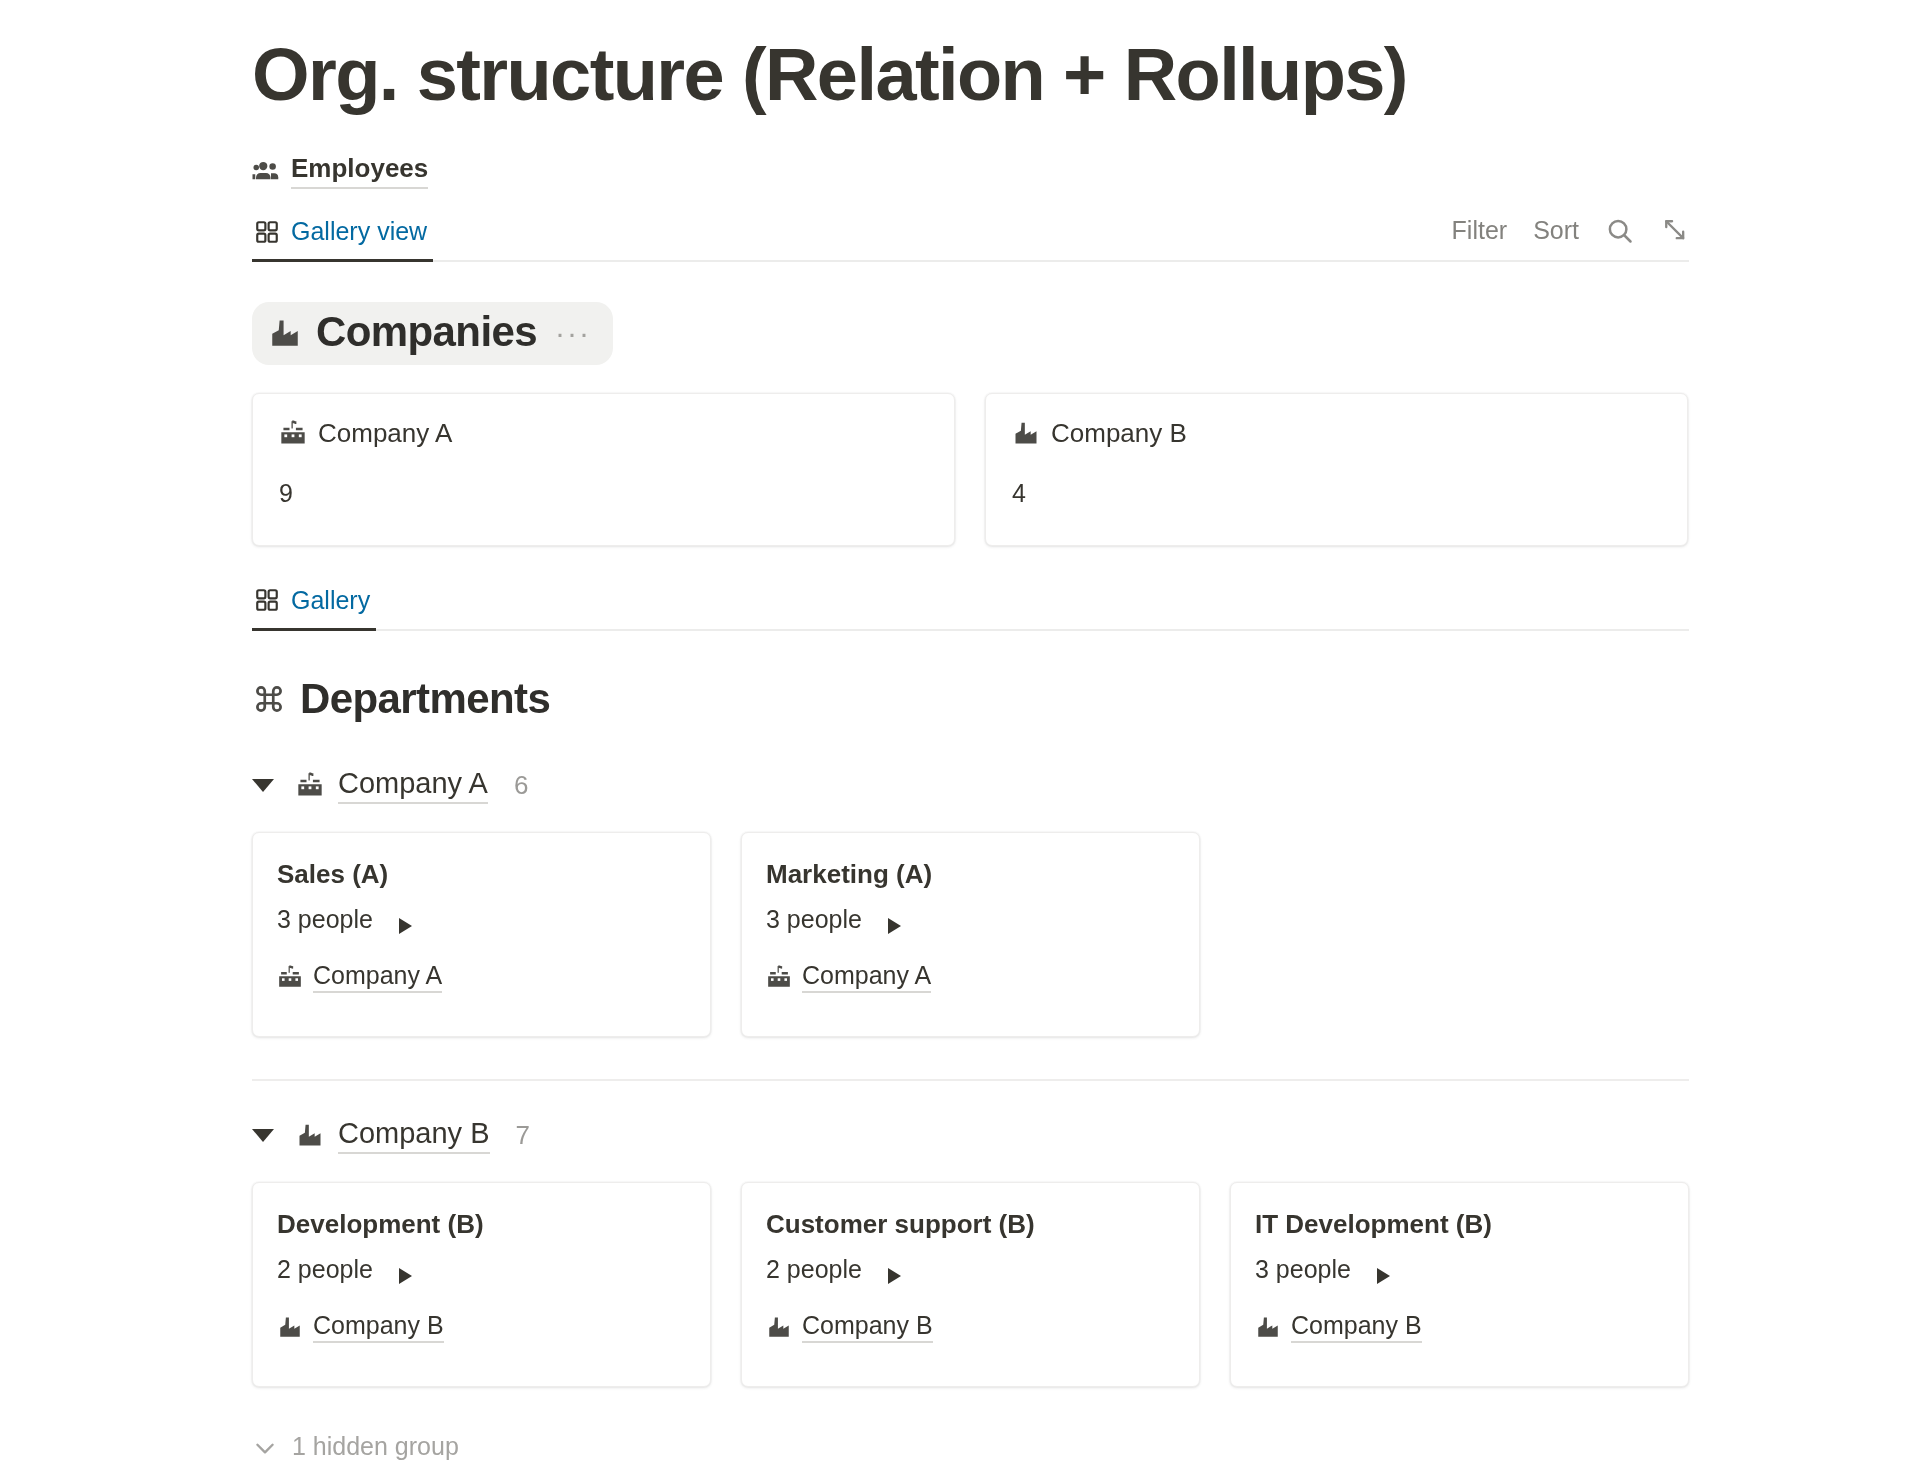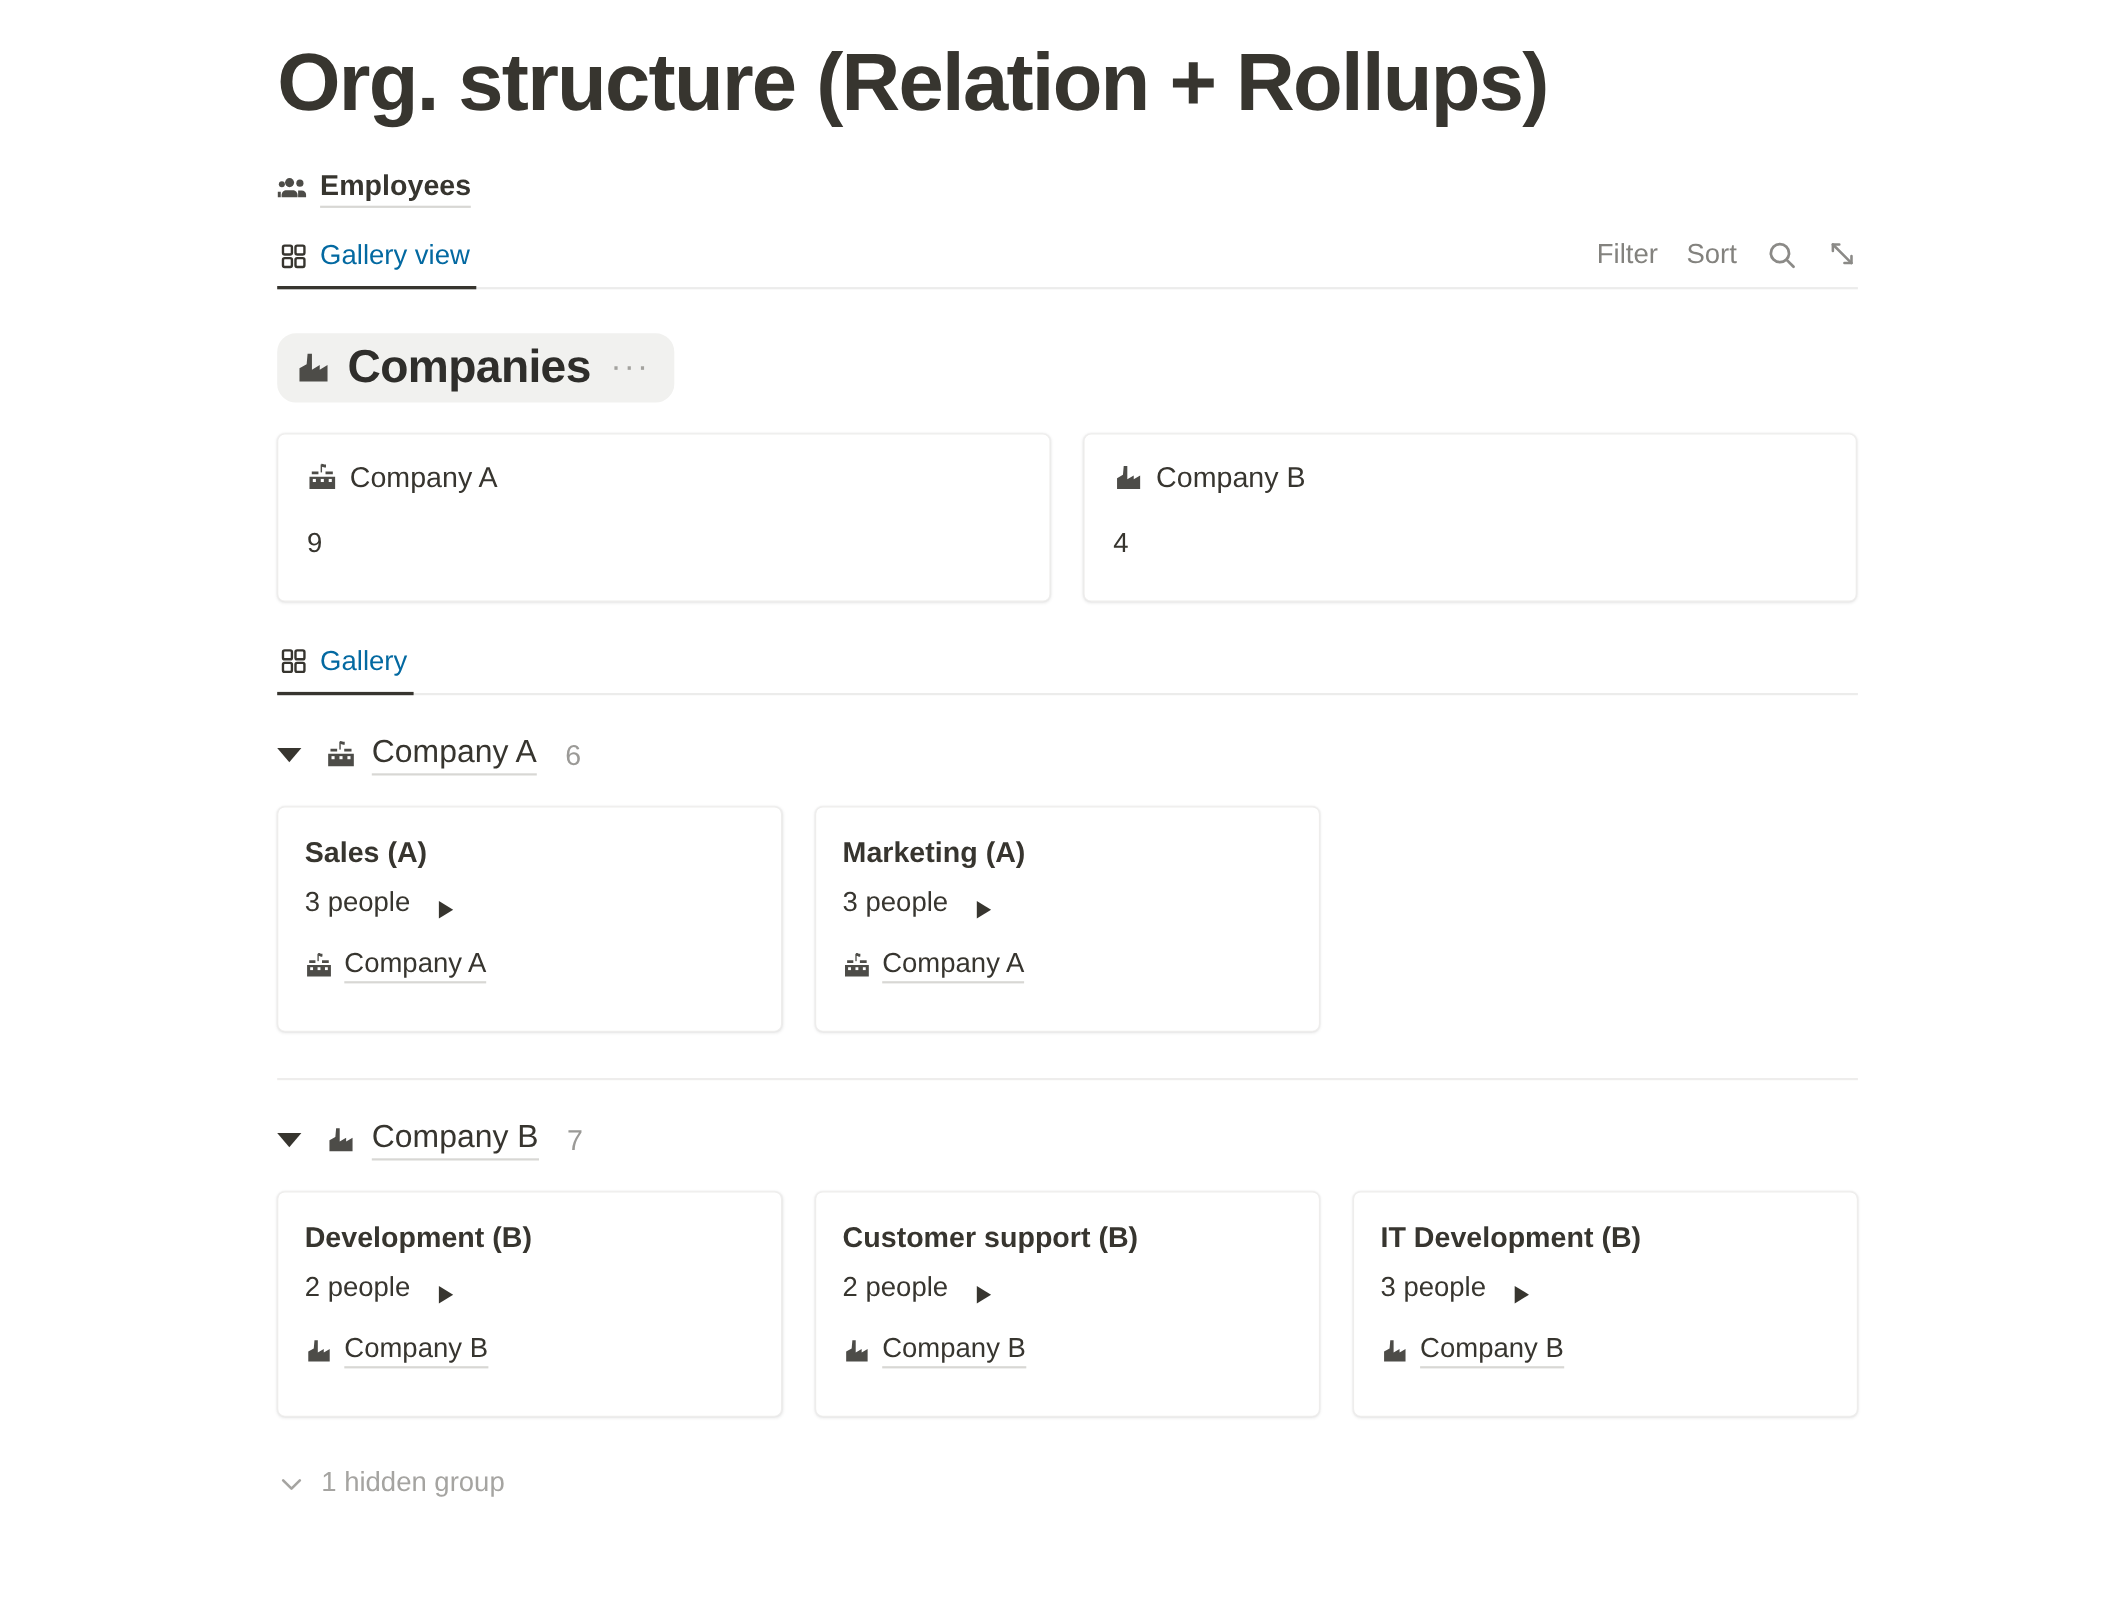--- a/index.html
+++ b/index.html
@@ -352,20 +352,32 @@
             <rect x="13.5" y="13.5" width="7.5" height="7.5" rx="1.4"></rect>
           </svg>
         </span>
         <span>Gallery</span>
       </div>
     </div>
     <div class="tabtools"></div>
   </div>
 
   
+  <div class="section-head plain" style="margin-top:38px;">
+    <span class="ico">
+      <svg width="34" height="34" viewBox="0 0 24 24" fill="none" stroke="#4d4c48" stroke-width="1.9">
+        <path d="M9 9h6v6H9z"></path>
+        <path d="M9 9V6.4a2.6 2.6 0 1 0-2.6 2.6H9z"></path>
+        <path d="M15 9h2.6A2.6 2.6 0 1 0 15 6.4V9z"></path>
+        <path d="M15 15v2.6A2.6 2.6 0 1 0 17.6 15H15z"></path>
+        <path d="M9 15H6.4A2.6 2.6 0 1 0 9 17.6V15z"></path>
+      </svg>
+    </span>
+    <span class="section-title">Departments</span>
+  </div>
 
   
   <div class="group-head">
     <span class="caret-down"></span>
     <span class="ico">
       <svg width="28" height="28" viewBox="0 0 24 24" fill="#4d4c48">
         <path d="M11.3 2.1v1.6c1.6-.15 2.5.9 3.6.55V1.9c-1.1.35-2-.7-3.6-.55z"></path>
         <rect x="10.7" y="1.9" width="1.1" height="6.2"></rect>
         <path d="M2 21h20v-9.6H2zM3.8 9.6h5.2V7.4H3.8zM14.5 9.6h5.7V7.4h-5.7z"></path>
         <rect x="4.6" y="13.2" width="2.4" height="2.4" fill="#fff"></rect>

